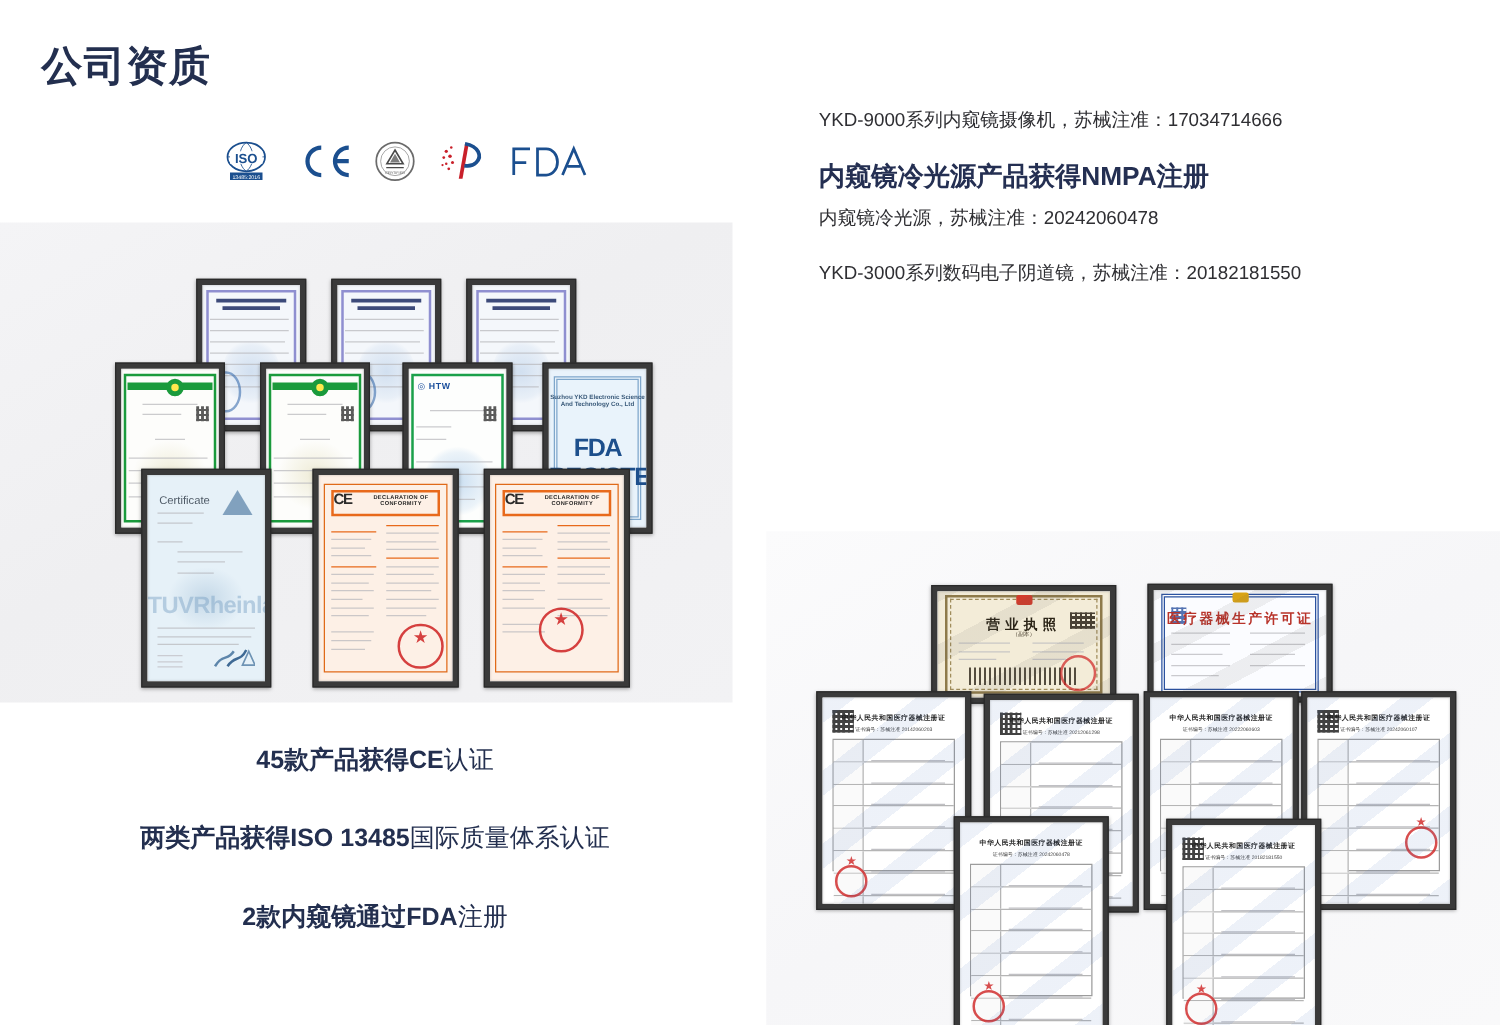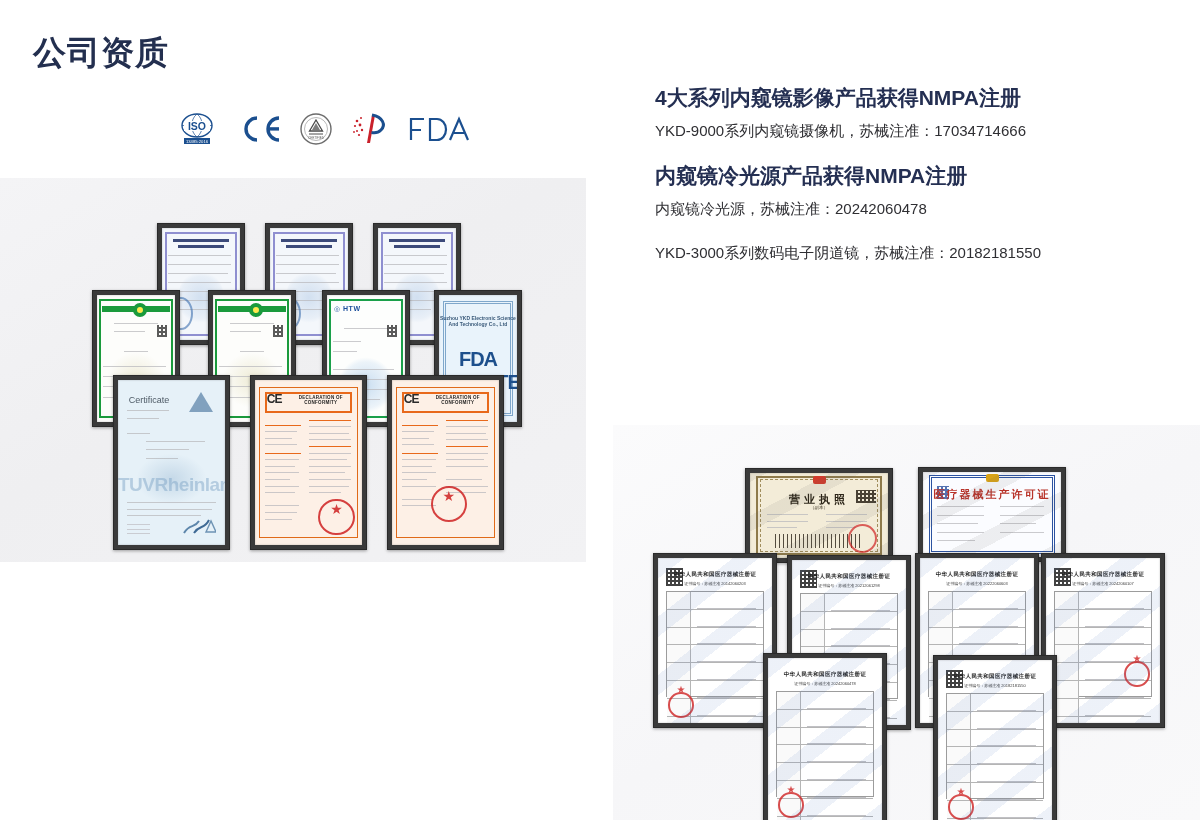--- a/index.html
+++ b/index.html
@@ -638,21 +638,21 @@
       <div class="mat">
           <div class="paper cert-fda">
         <div class="bdr"></div>
         <div class="txt">Suzhou YKD Electronic Science And Technology Co., Ltd</div>
         <div class="fda">FDA REGISTERED</div>
         <div class="sub">U.S. Food and Drug Administration</div>
       </div>
         </div>
     </div>
 
-    <div class="frame" style="left:113px; top:197px; width:117px; height:175px;">
+    <div class="frame" style="left:113px; top:197px; width:104px; height:175px;">
       <div class="mat">
           <div class="paper cert-tuv">
         <div class="title">Certificate</div>
         <div class="tri"></div>
         <div class="ln" style="top:18%;width:40%"></div>
         <div class="ln" style="top:23%;width:30%"></div>
         <div class="ln" style="top:32%;width:22%"></div>
         <div class="ln" style="top:37%;width:55%;left:26%"></div>
         <div class="ln" style="top:42%;width:40%;left:26%"></div>
         <div class="ln" style="top:47%;width:30%;left:26%"></div>
@@ -1067,28 +1067,38 @@
         <div class="redseal"></div>
         <div class="wm"></div>
       </div>
         </div>
     </div>
   </div>
 
   <div id="text-column">
 
     <div class="sec">
-      <div class="sec-head">4大系列内窥镜影像产品获得NMPA注册</div>
       <div class="sec-line">YKD-9000系列内窥镜摄像机，苏械注准：17034714666</div>
     </div>
 
     <div class="sec" id="sec-cold">
       <div class="sec-head">内窥镜冷光源产品获得NMPA注册</div>
       <div class="sec-line">内窥镜冷光源，苏械注准：20242060478</div>
     </div>
 
     <div class="sec" id="sec-colpo">
       <div class="sec-line">YKD-3000系列数码电子阴道镜，苏械注准：20182181550</div>
     </div>
   </div>
 
+  <div id="claims">
+    <div class="claim">
+      <b>45款产品获得CE</b><span class="reg">认证</span>
+    </div>
+    <div class="claim">
+      <b>两类产品获得ISO 13485</b><span class="reg">国际质量体系认证</span>
+    </div>
+    <div class="claim">
+      <b>2款内窥镜通过FDA</b><span class="reg">注册</span>
+    </div>
+  </div>
 
 </div>
 
 </body></html>

